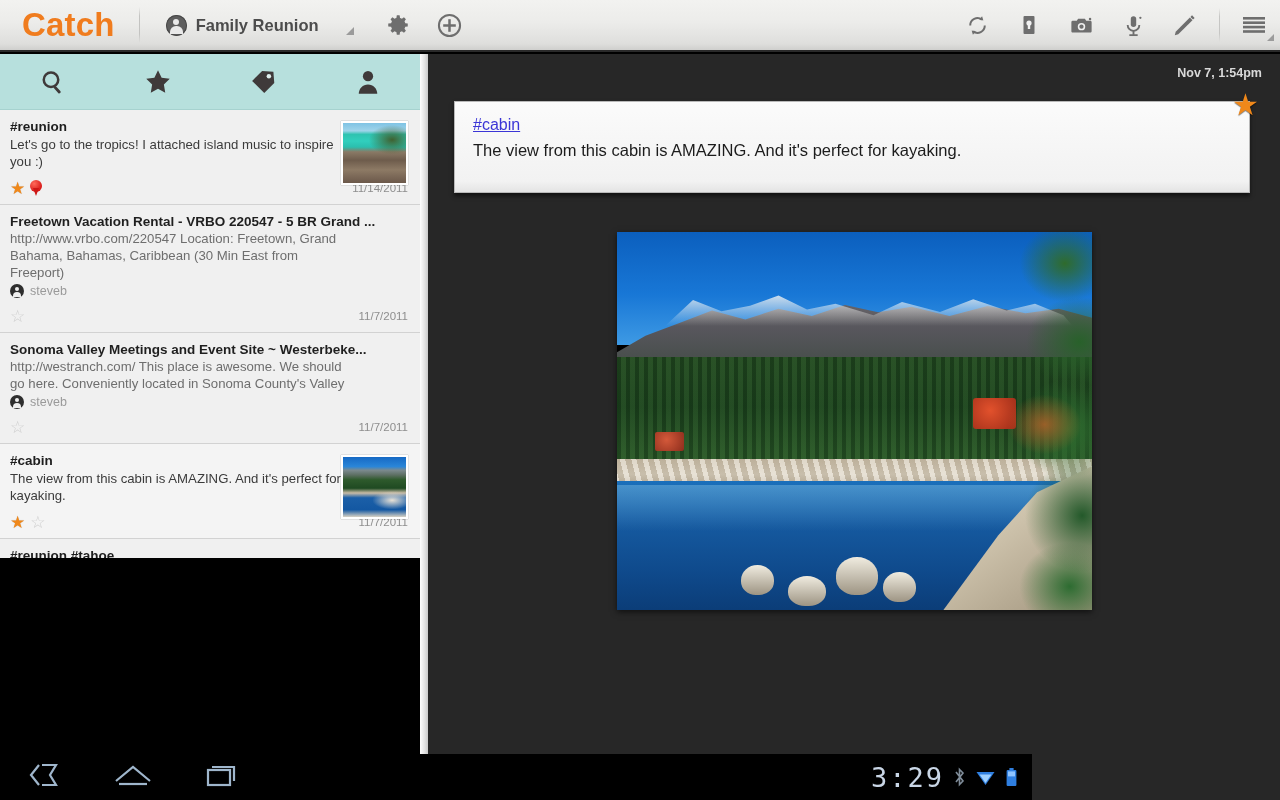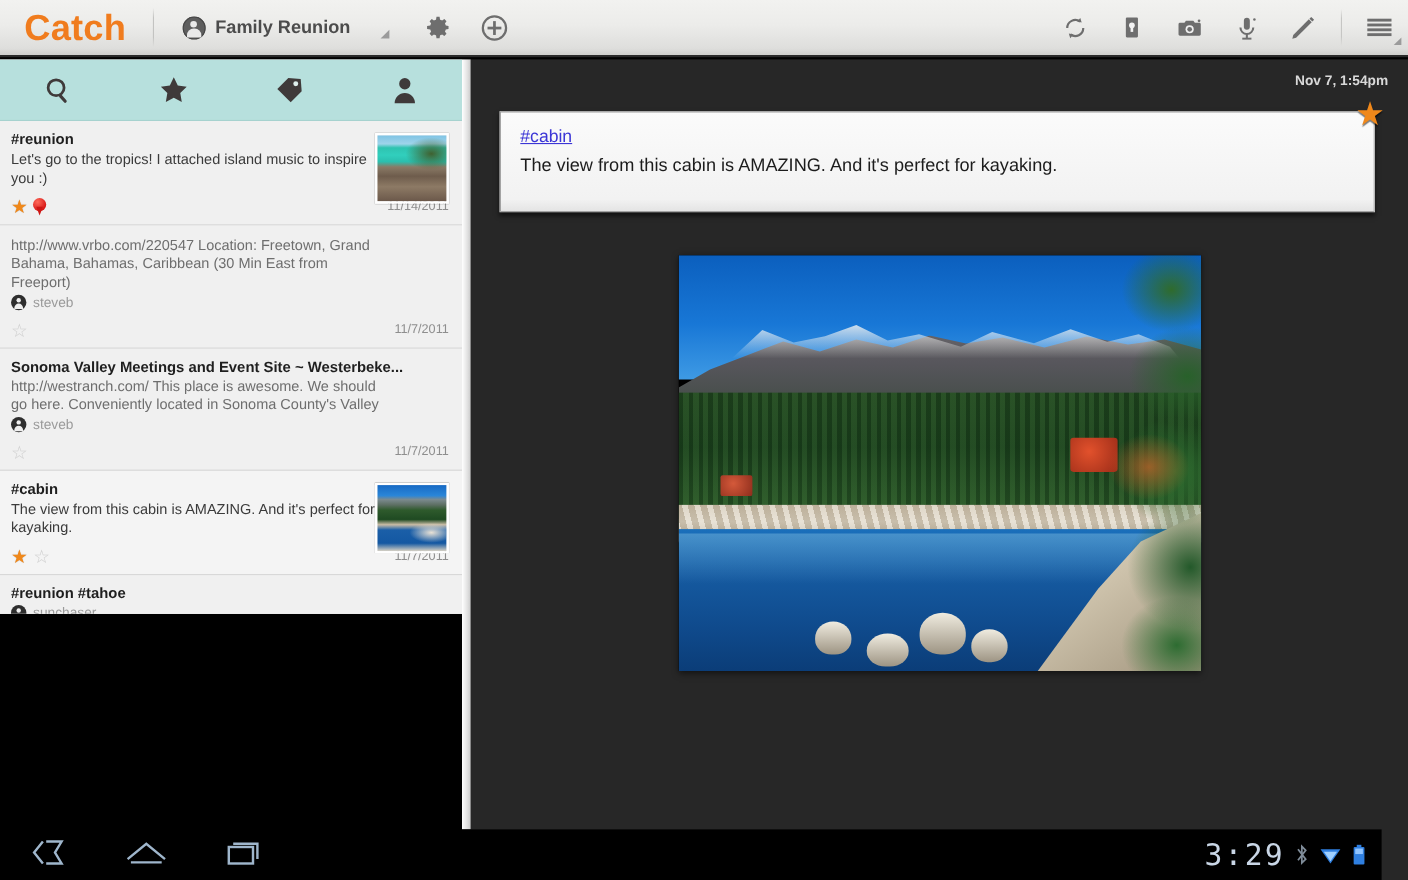--- a/index.html
+++ b/index.html
@@ -238,21 +238,21 @@
       radial-gradient(ellipse 60% 16% at 82% 30%, #28612a 0%, rgba(40,97,42,0) 72%),
       radial-gradient(ellipse 58% 18% at 72% 52%, #2c6b2e 0%, rgba(44,107,46,0) 70%),
       radial-gradient(ellipse 64% 20% at 84% 74%, #23592a 0%, rgba(35,89,42,0) 72%),
       radial-gradient(ellipse 58% 16% at 74% 92%, #2d6c31 0%, rgba(45,108,49,0) 70%);
   }
   .ph-tree-rust { position: absolute; right: 1%; top: 40%; width: 18%; height: 22%;
     background: radial-gradient(ellipse 60% 50% at 50% 50%, rgba(190,96,40,.75), rgba(190,96,40,0) 72%); }
 
   
   .sysbar {
-    position: absolute; left: 0; bottom: 0; width: 1256px; height: 46px;
+    position: absolute; left: 0; bottom: 0; width: 1032px; height: 46px;
     background: #000; display: flex; align-items: center;
   }
   .sys-left { display: flex; align-items: center; gap: 44px; margin-left: 22px; }
   .sys-right { margin-left: auto; display: flex; align-items: center; gap: 9px; margin-right: 14px; }
   .sys-clock {
     font-family: "DejaVu Sans Mono", monospace;
     font-size: 27px; color: #c9d6e6; letter-spacing: 2px;
   }
 </style>
 </head>
@@ -377,20 +377,21 @@
         <div class="note-footer">
           <div class="note-badges">
             <span class="star-fill">★</span>
             <span class="pin"></span>
           </div>
           <div class="note-date">11/14/2011</div>
         </div>
       </div>
 
       <div class="note">
+        <div class="note-title">Freetown Vacation Rental - VRBO 220547 - 5 BR Grand ...</div>
         <div class="note-body muted">http://www.vrbo.com/220547  Location: Freetown, Grand Bahama, Bahamas, Caribbean (30 Min East from Freeport)</div>
         <div class="note-author">
           <span class="author-dot"></span>
           <span class="author-name">steveb</span>
         </div>
         <div class="note-footer">
           <div class="note-badges">
             <span class="star-empty">☆</span>
           </div>
           <div class="note-date">11/7/2011</div>

